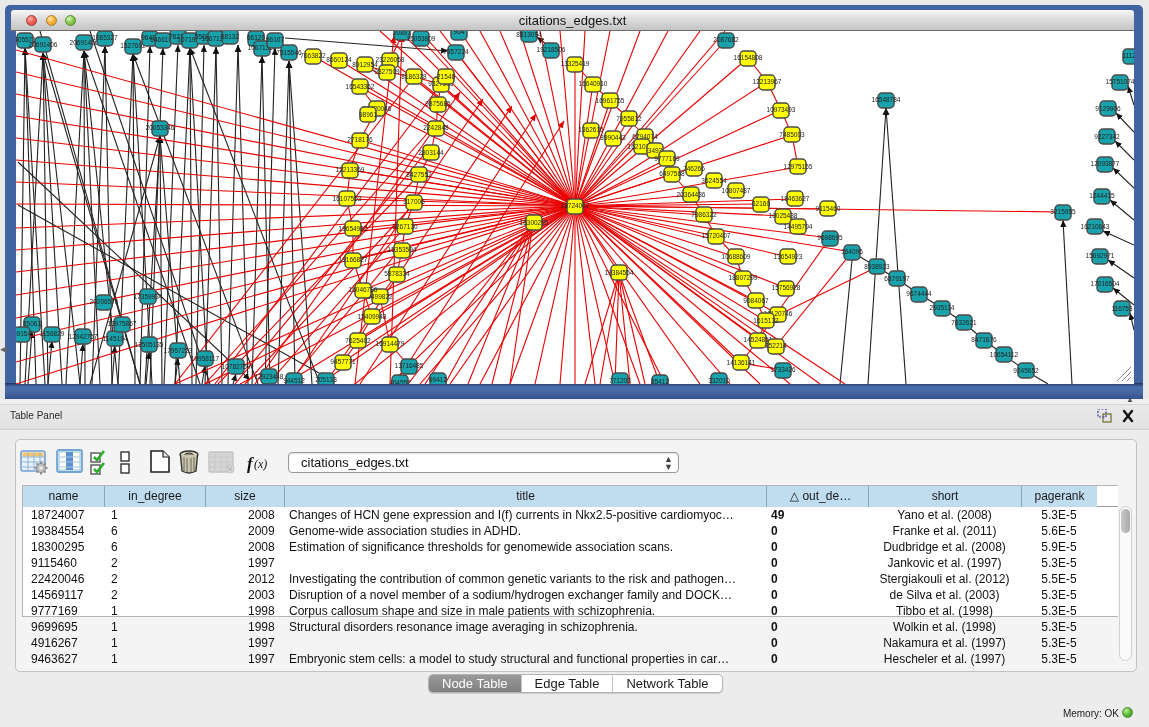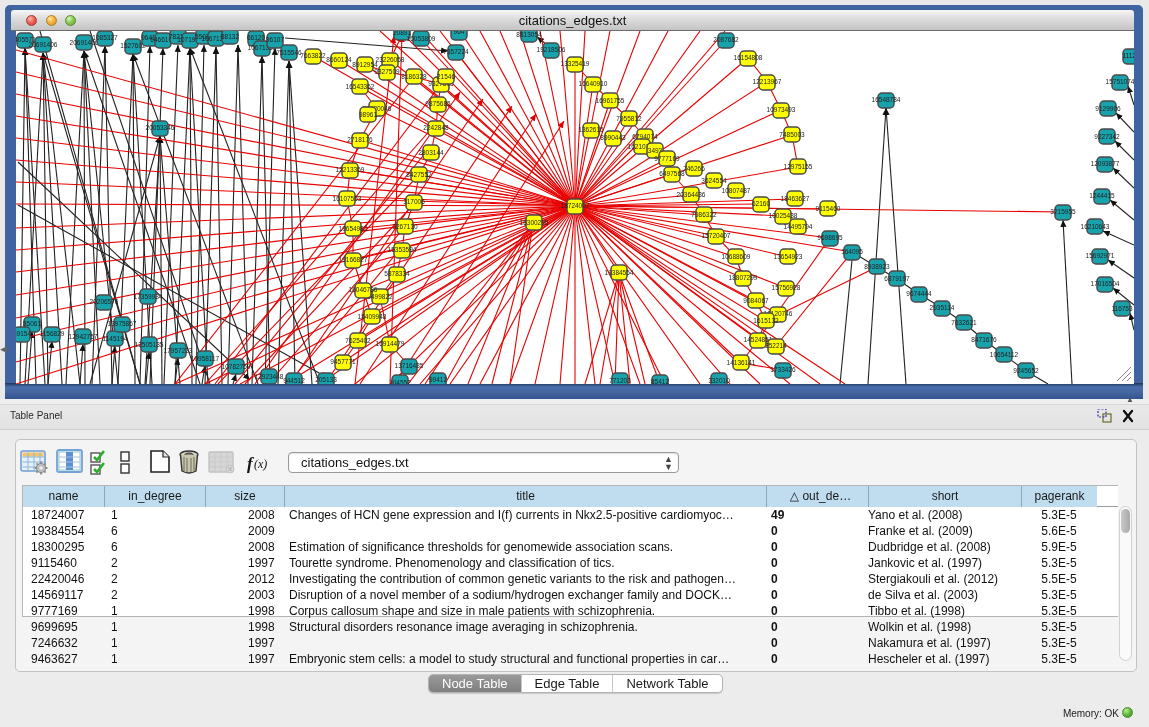--- a/index.html
+++ b/index.html
@@ -36,21 +36,21 @@
 #table { position:absolute; left:6px; top:45px; width:1096px; height:132px; background:#fff; border:1px solid #b5b5b5; border-right:none; }
 #thead { position:relative; height:21px; background:#fff; border-bottom:1px solid #9b9b9b; font-size:12px; color:#1a1a1a; }
 #thead .h { position:absolute; top:0; height:21px; line-height:21px; text-align:center; border-right:1px solid #86a8c0; background:#c0ddef; }
 .tr { position:relative; height:16px; font-size:12px; color:#111; white-space:nowrap; }
 .c { position:absolute; top:0; height:16px; line-height:16px; overflow:hidden; }
 .c1 { left:8px;  width:92px; }
 .c2 { left:88px; width:95px; }
 .c3 { left:189px; width:75px;margin-left:36px; }
 .c4 { left:266px; width:478px; }
 .c5 { left:748px; width:95px;font-weight:bold; }
-.c6 { left:845px; width:153px; }
+.c6 { left:845px; width:153px; text-align:center; }
 .c7 { left:998px; width:76px; text-align:center; }
 #vscroll { position:absolute; right:4px; top:66px; width:13px; height:155px; background:#fafafa; border:1px solid #d0d0d0; border-radius:7px; }
 #vthumb { position:absolute; left:1px; top:2px; width:9px; height:24px; background:linear-gradient(90deg,#c9c9c9,#a8a8a8); border-radius:5px; }
 
 
 #tabs { position:absolute; left:428px; top:674px; height:19px; display:flex; font-size:13px;
   border:1px solid #b3b3b3; border-radius:5px; background:#fff; box-shadow:0 1px 1px rgba(0,0,0,.15); }
 #tabs .t { padding:0 13px; line-height:18px; color:#1a1a1a; }
 #tabs .t.sel { background:linear-gradient(#9a9a9a,#7f7f7f); color:#fff; border-radius:4px 0 0 4px; }
 #tabs .t + .t { border-left:1px solid #c6c6c6; }
@@ -719,38 +719,38 @@
           <div class="c c3">2008</div>
           <div class="c c4">Changes of HCN gene expression and I(f) currents in Nkx2.5-positive cardiomyoc…</div>
           <div class="c c5">49</div>
           <div class="c c6">Yano et al. (2008)</div>
           <div class="c c7">5.3E-5</div>
         </div>
 <div class="tr">
           <div class="c c1">19384554</div>
           <div class="c c2">6</div>
           <div class="c c3">2009</div>
+          <div class="c c4">Genome-wide association studies in ADHD.</div>
           <div class="c c5">0</div>
-          <div class="c c6">Franke et al. (2009)</div>
+          <div class="c c6">Franke et al. (2011)</div>
           <div class="c c7">5.6E-5</div>
         </div>
 <div class="tr">
           <div class="c c1">18300295</div>
           <div class="c c2">6</div>
           <div class="c c3">2008</div>
           <div class="c c4">Estimation of significance thresholds for genomewide association scans.</div>
           <div class="c c5">0</div>
           <div class="c c6">Dudbridge et al. (2008)</div>
           <div class="c c7">5.9E-5</div>
         </div>
 <div class="tr">
           <div class="c c1">9115460</div>
           <div class="c c2">2</div>
           <div class="c c3">1997</div>
-          <div class="c c4">Tourette syndrome. Phenomenology and classification of tics.</div>
           <div class="c c5">0</div>
           <div class="c c6">Jankovic et al. (1997)</div>
           <div class="c c7">5.3E-5</div>
         </div>
 <div class="tr">
           <div class="c c1">22420046</div>
           <div class="c c2">2</div>
           <div class="c c3">2012</div>
           <div class="c c4">Investigating the contribution of common genetic variants to the risk and pathogen…</div>
           <div class="c c5">0</div>
@@ -778,21 +778,21 @@
 <div class="tr">
           <div class="c c1">9699695</div>
           <div class="c c2">1</div>
           <div class="c c3">1998</div>
           <div class="c c4">Structural disorders resonance image averaging in schizophrenia.</div>
           <div class="c c5">0</div>
           <div class="c c6">Wolkin et al. (1998)</div>
           <div class="c c7">5.3E-5</div>
         </div>
 <div class="tr">
-          <div class="c c1">7246632</div>
+          <div class="c c1">4916267</div>
           <div class="c c2">1</div>
           <div class="c c3">1997</div>
           <div class="c c5">0</div>
           <div class="c c6">Nakamura et al. (1997)</div>
           <div class="c c7">5.3E-5</div>
         </div>
 <div class="tr">
           <div class="c c1">9463627</div>
           <div class="c c2">1</div>
           <div class="c c3">1997</div>

